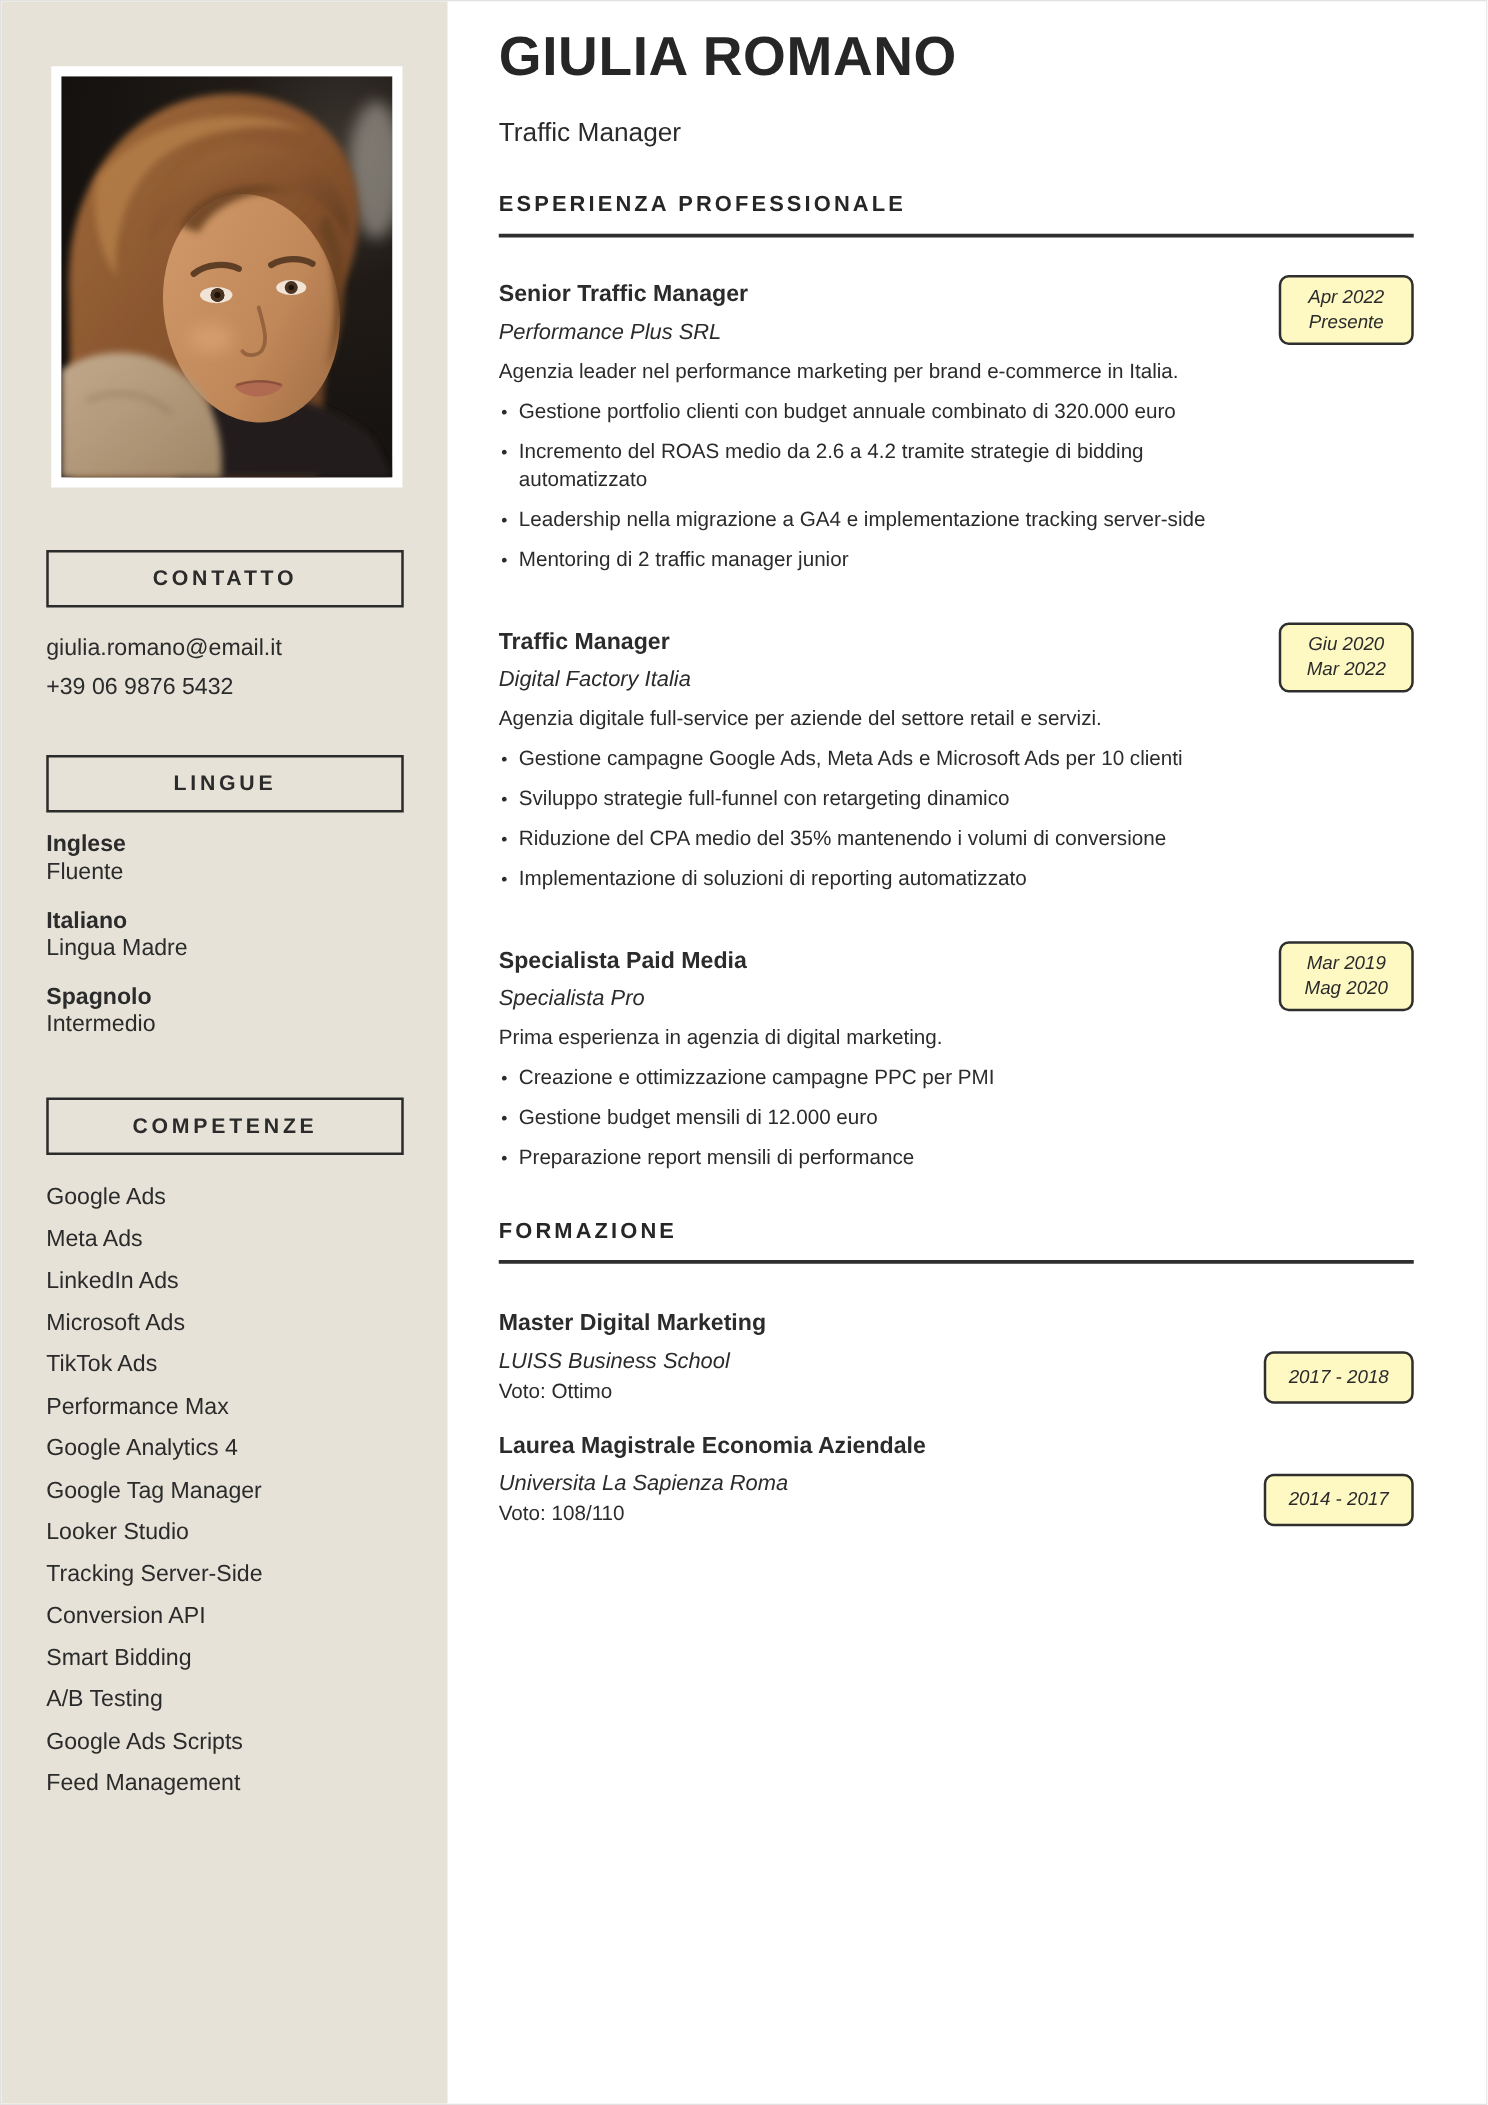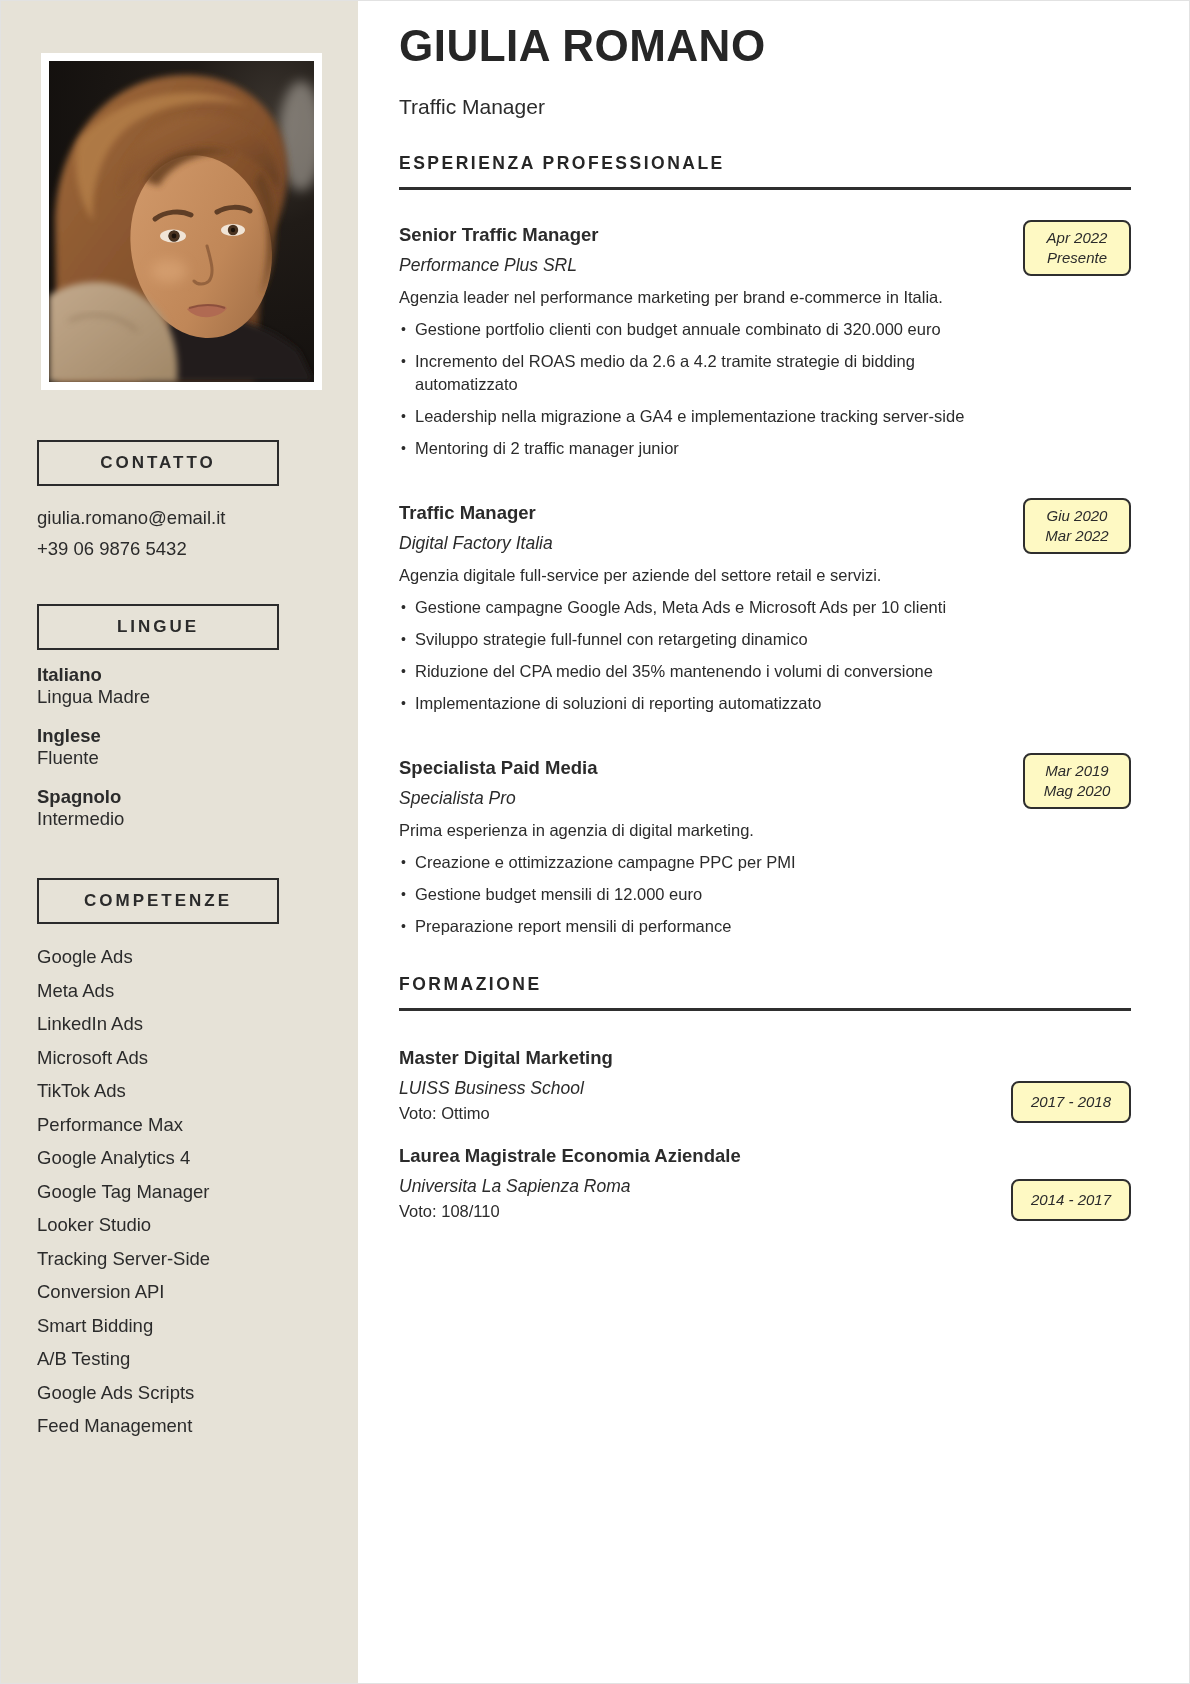--- a/index.html
+++ b/index.html
@@ -14,21 +14,21 @@
   
   .sidebar {
     width:357px; flex-shrink:0; background:#e6e2d7; height:100%;
   }
   .photo-frame {
     width:281px; height:337px; background:#ffffff; padding:8px;
     margin:52px 0 0 40px;
   }
   .photo-frame svg { display:block; width:249px; height:321px; width:265px; }
   .side-heading {
-    width:242px; margin:50px 0 0 36px; height:46px;
+    width:286px; margin:50px 0 0 36px; height:46px;
     border:2.5px solid #2b2b2b; display:flex; align-items:center; justify-content:center;
     font-size:17px; font-weight:bold; letter-spacing:3px; color:#2b2b2b;
   }
   .contact-lines { margin:16px 0 0 36px; font-size:18.5px; line-height:31px; }
   .lang-list { margin:14px 0 0 36px; }
   .lang-item { margin-bottom:17px; }
   .lang-name { font-weight:bold; font-size:18.5px; line-height:22px; }
   .lang-level { font-size:18.5px; line-height:22px; }
   .side-heading.competenze { margin-top:48px; }
   .skill-list { margin:16px 0 0 36px; font-size:18.5px; }
@@ -159,26 +159,26 @@
     <div class="contact-lines">
       <div>giulia.romano@email.it</div>
       <div>+39 06 9876 5432</div>
     </div>
 
     <div class="side-heading lingue">
       <span>LINGUE</span>
     </div>
     <div class="lang-list">
       <div class="lang-item">
+        <div class="lang-name">Inglese</div>
+        <div class="lang-level">Fluente</div>
+      </div>
+      <div class="lang-item">
         <div class="lang-name">Italiano</div>
         <div class="lang-level">Lingua Madre</div>
-      </div>
-      <div class="lang-item">
-        <div class="lang-name">Inglese</div>
-        <div class="lang-level">Fluente</div>
       </div>
       <div class="lang-item">
         <div class="lang-name">Spagnolo</div>
         <div class="lang-level">Intermedio</div>
       </div>
     </div>
 
     <div class="side-heading competenze">
       <span>COMPETENZE</span>
     </div>

